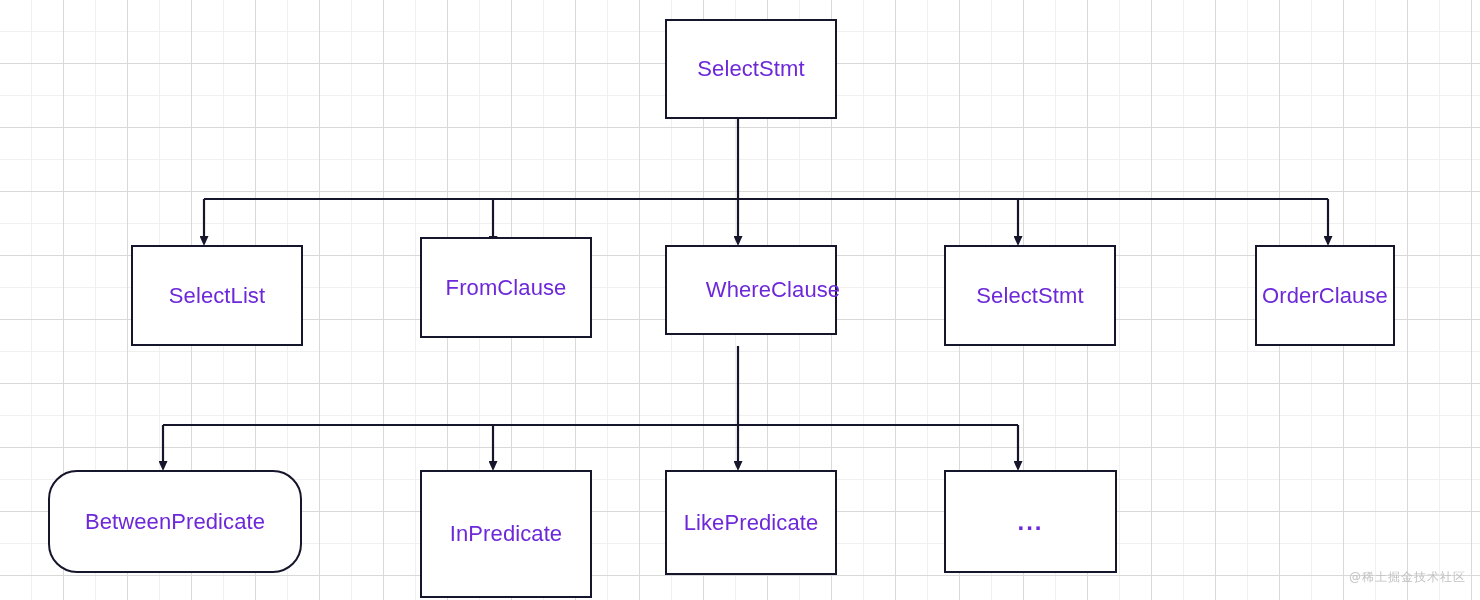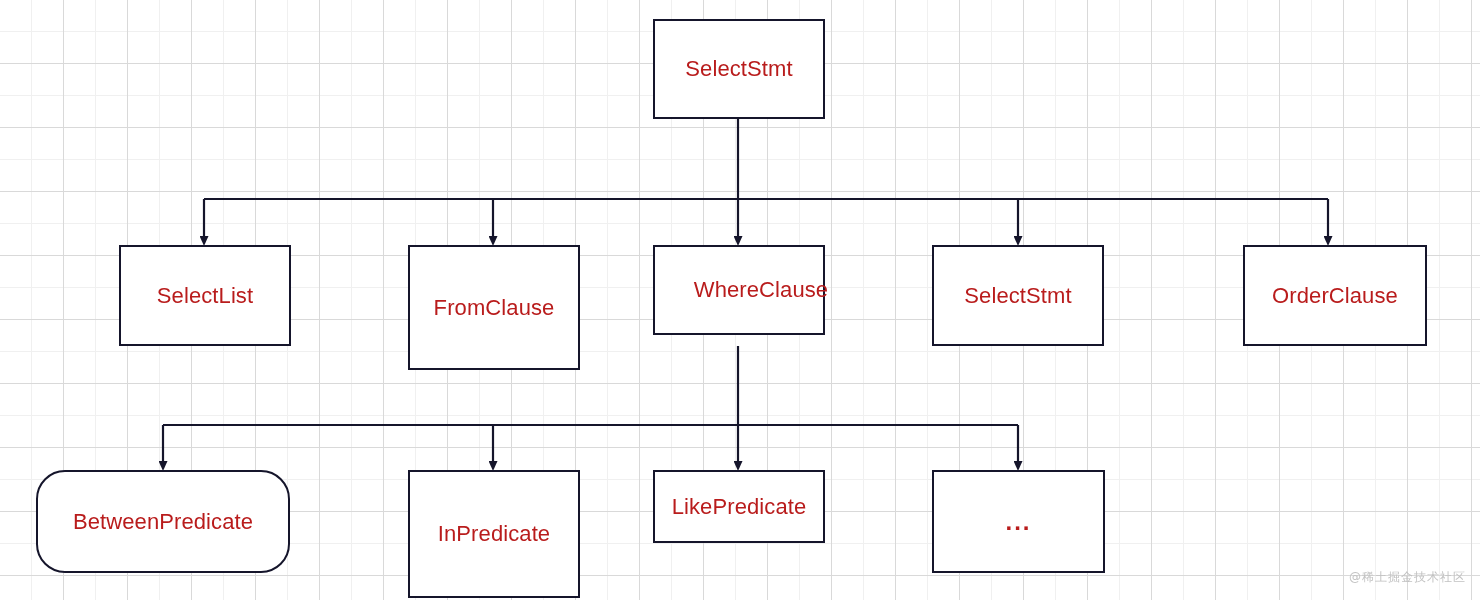--- a/index.html
+++ b/index.html
@@ -27,25 +27,26 @@
     font-family: "Liberation Sans", "DejaVu Sans", sans-serif;
   }
   .node {
     position: absolute;
     box-sizing: border-box;
     background: #ffffff;
     border: 2px solid #15152b;
     display: flex;
     align-items: center;
     justify-content: center;
-    color: #b91c1c;
+    color: #6d28d9;
     font-size: 22px;
     font-weight: 400;
     letter-spacing: 0.1px;
     white-space: nowrap;
+    margin-left: 12px;
   }
   .node.ellipsis {
     font-size: 24px;
     letter-spacing: 2px;
     font-weight: 700;
   }
   svg.edges {
     position: absolute;
     left: 0;
     top: 0;
@@ -101,40 +102,40 @@
     </g>
   </svg>
 
   <div class="node" style="left:653px; top:19px; width:172px; height:100px;">
     <span>SelectStmt</span>
   </div>
 
   <div class="node" style="left:119px; top:245px; width:172px; height:101px;">
     <span>SelectList</span>
   </div>
-  <div class="node" style="left:408px; top:245px; width:172px; height:125px;justify-content:center;">
+  <div class="node" style="left:408px; top:237px; width:172px; height:101px;justify-content:center;">
     <span>FromClause</span>
   </div>
   <div class="node" style="left:653px; top:245px; width:172px; height:90px;padding-left:44px;">
     <span>WhereClause</span>
   </div>
   <div class="node" style="left:932px; top:245px; width:172px; height:101px;">
     <span>SelectStmt</span>
   </div>
-  <div class="node" style="left:1243px; top:245px; width:184px; height:101px;">
+  <div class="node" style="left:1243px; top:245px; width:140px; height:101px;">
     <span>OrderClause</span>
   </div>
 
   <div class="node" style="left:36px; top:470px; width:254px; height:103px;border-radius:29px;">
     <span>BetweenPredicate</span>
   </div>
   <div class="node" style="left:408px; top:470px; width:172px; height:128px;">
     <span>InPredicate</span>
   </div>
-  <div class="node" style="left:653px; top:470px; width:172px; height:73px;">
+  <div class="node" style="left:653px; top:470px; width:172px; height:105px;">
     <span>LikePredicate</span>
   </div>
   <div class="node ellipsis" style="left:932px; top:470px; width:173px; height:103px;">
     <span>...</span>
   </div>
 
   <div class="watermark">@稀土掘金技术社区</div>
 
 </div>
 

